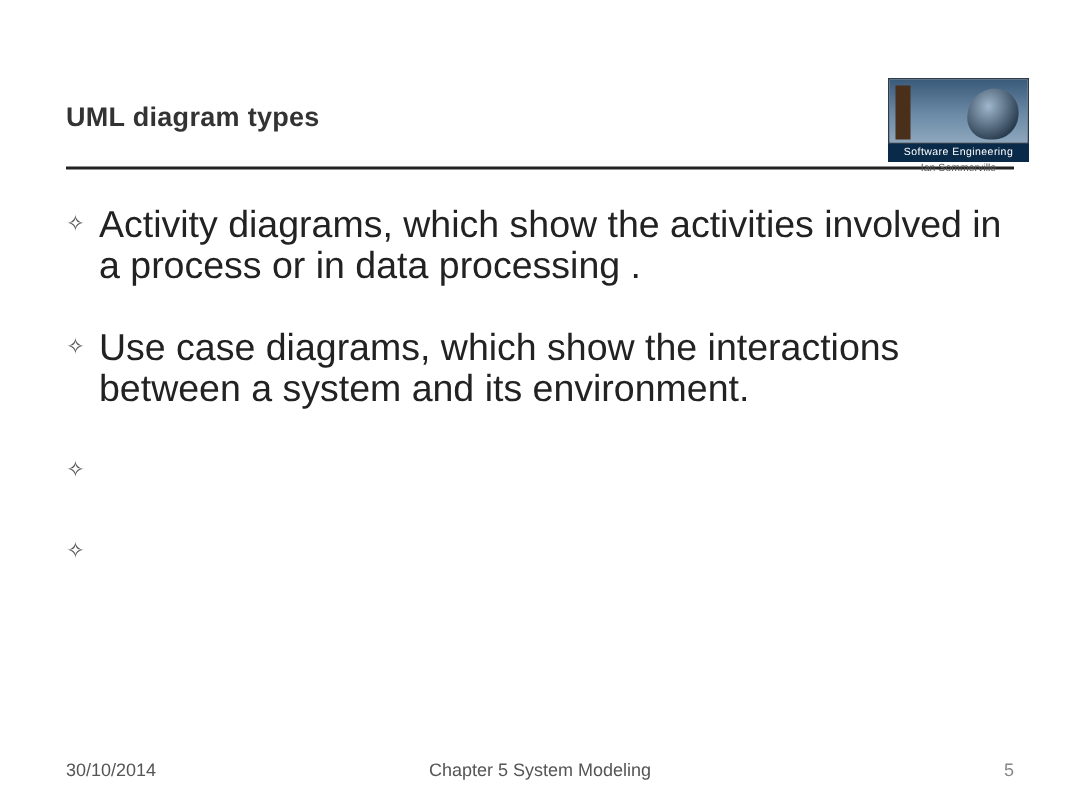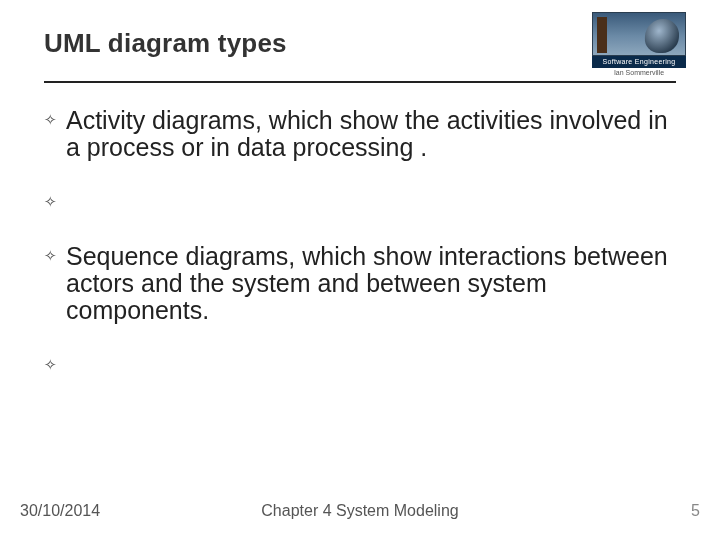--- a/index.html
+++ b/index.html
@@ -1,31 +1,31 @@
 <!DOCTYPE html>
 <html><head>
 <meta charset="utf-8">
 <style>
   * { box-sizing: border-box; margin: 0; padding: 0; }
   html, body { width: 720px; height: 540px; background: #fff; font-family: Arial, Helvetica, sans-serif; color: #222; }
   .slide { position: relative; width: 720px; height: 540px; padding: 28px 44px 0 44px; }
   .header { position: relative; }
-  .title { font-size: 26px; font-weight: bold; color: #333; letter-spacing: 0.2px; }
+  .title { font-size: 18px; font-weight: bold; color: #333; letter-spacing: 0.2px; margin-top: 40px; }
   .logo { position: absolute; top: -16px; right: -10px; width: 94px; height: 64px; }
   .logo .photo { width: 94px; height: 44px; background: linear-gradient(180deg, #3a5a7a 0%, #6b8aa6 55%, #8da7bd 100%); position: relative; border: 1px solid #2a3d4f; }
   .logo .photo::before { content:""; position:absolute; left:4px; top:4px; width:10px; height:36px; background:#4a2f1a; }
   .logo .photo::after { content:""; position:absolute; right:6px; top:6px; width:34px; height:34px; background: radial-gradient(ellipse at 40% 35%, #9fb6cc 0%, #2a3d4f 75%); border-radius: 50% 50% 45% 45%; transform: skewX(-4deg); }
   .logo .bar { width: 94px; height: 12px; background: #0a2a4a; color: #fff; font-size: 7px; line-height: 12px; text-align: center; letter-spacing: 0.3px; }
   .logo .sub { font-size: 7px; color: #555; text-align: center; margin-top: 1px; }
   .rule { border: none; border-top: 2px solid #222; margin-top: 22px; }
   .content { padding-top: 24px; }
   .item { display: flex; align-items: flex-start; padding: 0 0 28px 0; }
   .bullet { flex: 0 0 22px; font-size: 15px; line-height: 26px; color: #555; text-align: left; }
   .text { font-size: 25px; line-height: 27px; color: #222; }
-  .footer { position: absolute; left: 0; right: 0; bottom: 20px; padding: 0 20px; display: flex; justify-content: space-between; align-items: flex-end; font-size: 16px; color: #555; }
+  .footer { position: absolute; left: 0; right: 0; bottom: 20px; padding: 0 44px; display: flex; justify-content: space-between; align-items: flex-end; font-size: 12px; color: #555; }
   .footer .center { position: absolute; left: 0; right: 0; text-align: center; }
   .footer .right { margin-left: auto; color: #888; }
 </style>
 </head>
 <body>
 
 <div class="slide">
   <div class="header">
     <div class="title">UML diagram types</div>
     <div class="logo">
@@ -35,27 +35,27 @@
     </div>
   </div>
   <hr class="rule">
   <div class="content">
     <div class="item">
       <div class="bullet">✧</div>
       <div class="text">Activity diagrams, which show the activities involved in a process or in data processing .</div>
     </div>
     <div class="item">
       <div class="bullet">✧</div>
+      <div class="text">Use case diagrams, which show the interactions between a system and its environment.</div>
     </div>
     <div class="item">
       <div class="bullet">✧</div>
-      <div class="text">Sequence diagrams, which show interactions between actors and the system and between system components.</div>
     </div>
     <div class="item">
       <div class="bullet">✧</div>
     </div>
   </div>
   <div class="footer">
     <span>30/10/2014</span>
-    <span class="center">Chapter 4 System Modeling</span>
+    <span class="center">Chapter 5 System Modeling</span>
     <span class="right">5</span>
   </div>
 </div>
 
 </body></html>

